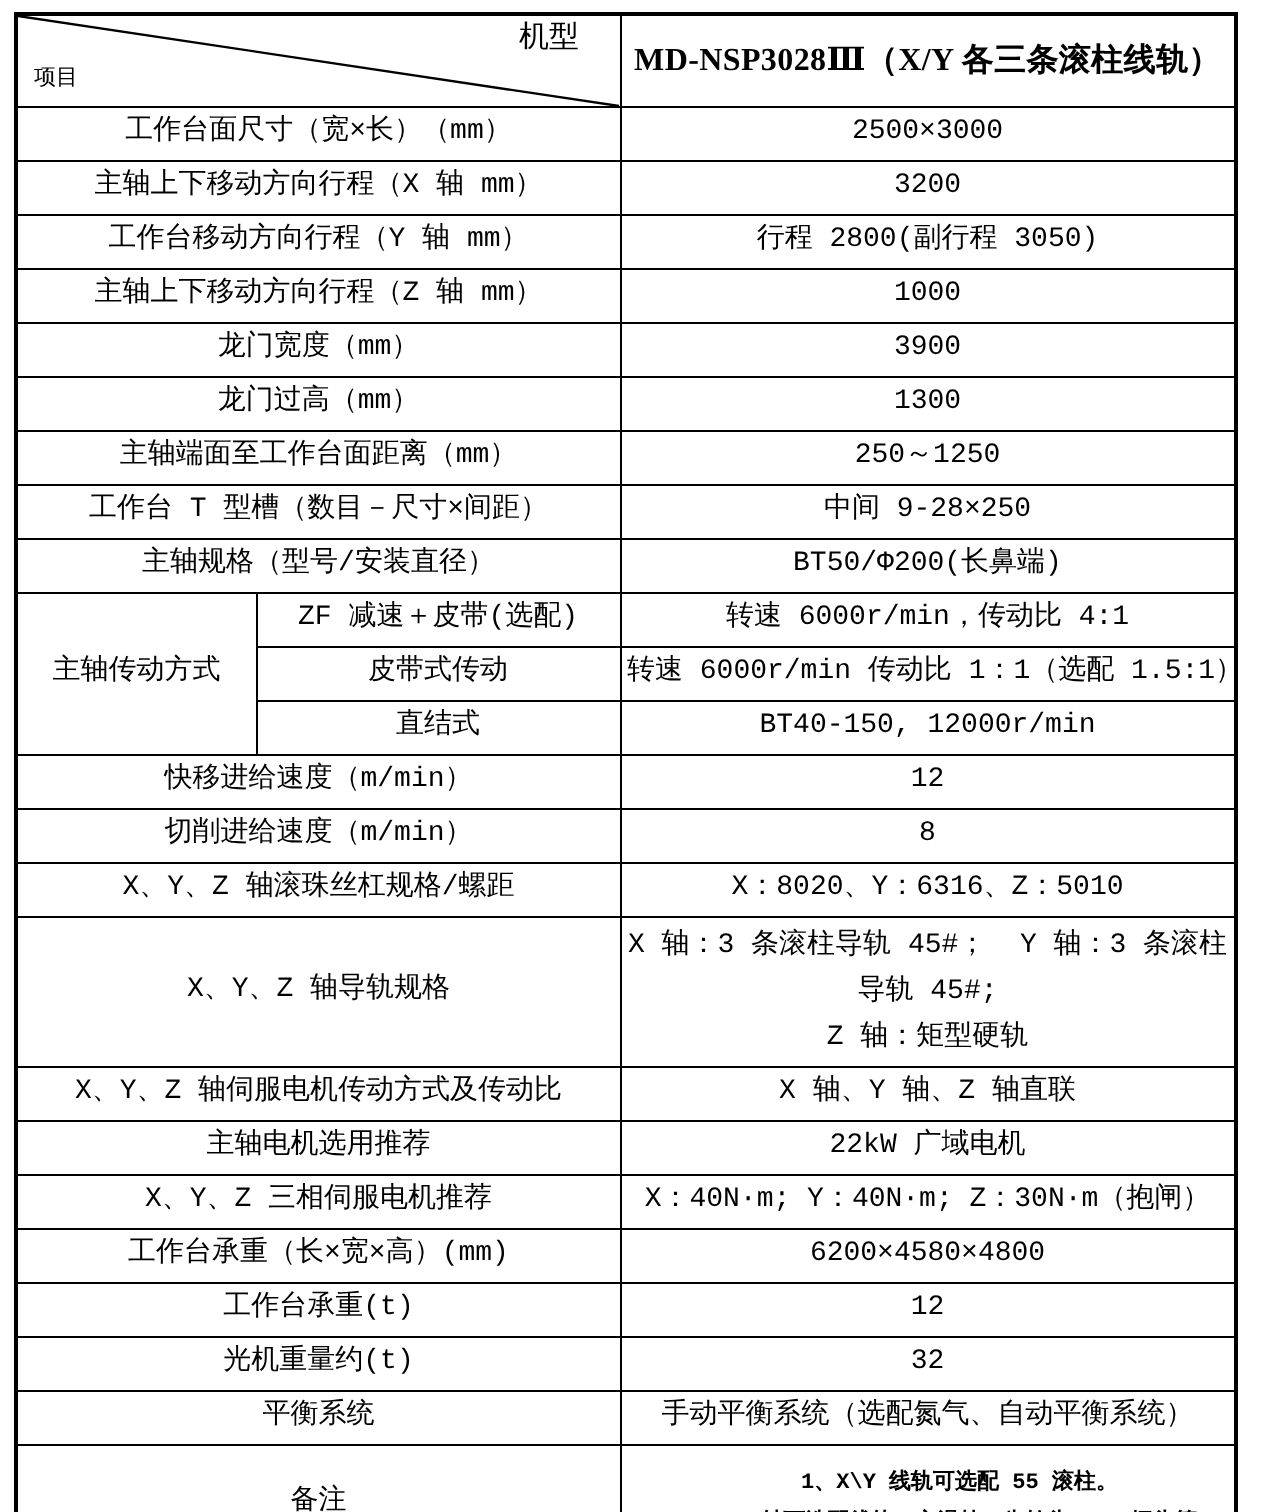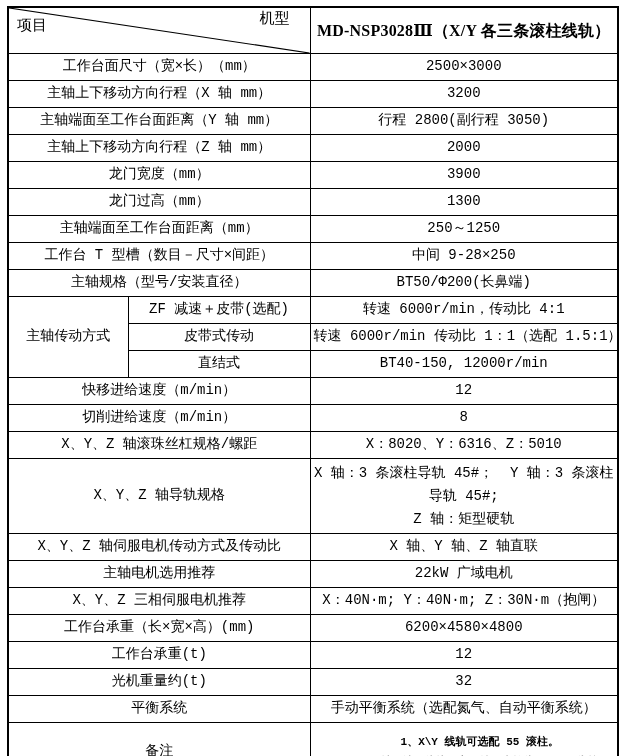--- a/index.html
+++ b/index.html
@@ -50,22 +50,22 @@
     left: 0; top: 0;
     width: 100%; height: 100%;
   }
   .corner-top {
     position: absolute;
     top: 3px; right: 20px;
     font-size: 15px;
   }
   .corner-bottom {
     position: absolute;
-    bottom: 16px; left: 8px;
-    font-size: 15px;
+    bottom: 5px; left: 8px;
+    font-size: 11px;
   }
   td.model {
     font-family: "Liberation Serif", "DejaVu Serif", serif;
     font-weight: bold;
     font-size: 16px;
     letter-spacing: 0.2px;
   }
   td.val { }
   .gline { line-height: 23px; white-space: nowrap; }
   td.notes-val { padding: 4px 2px; }
@@ -102,26 +102,26 @@
 
     <tr class="r">
       <td colspan="2">工作台面尺寸（宽×长）（mm）</td>
       <td class="val">2500×3000</td>
     </tr>
     <tr class="r">
       <td colspan="2">主轴上下移动方向行程（X 轴 mm）</td>
       <td class="val">3200</td>
     </tr>
     <tr class="r">
-      <td colspan="2">主轴端面至工作台面距离（Y 轴 mm）</td>
+      <td colspan="2">工作台移动方向行程（Y 轴 mm）</td>
       <td class="val">行程 2800(副行程 3050)</td>
     </tr>
     <tr class="r">
       <td colspan="2">主轴上下移动方向行程（Z 轴 mm）</td>
-      <td class="val">2000</td>
+      <td class="val">1000</td>
     </tr>
     <tr class="r">
       <td colspan="2">龙门宽度（mm）</td>
       <td class="val">3900</td>
     </tr>
     <tr class="r">
       <td colspan="2">龙门过高（mm）</td>
       <td class="val">1300</td>
     </tr>
     <tr class="r">

